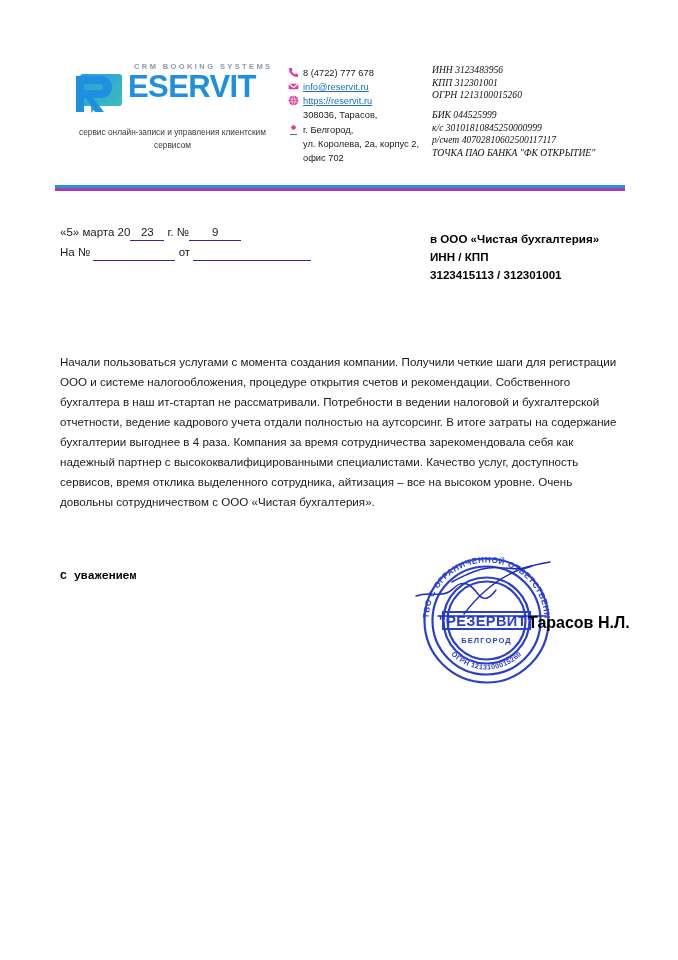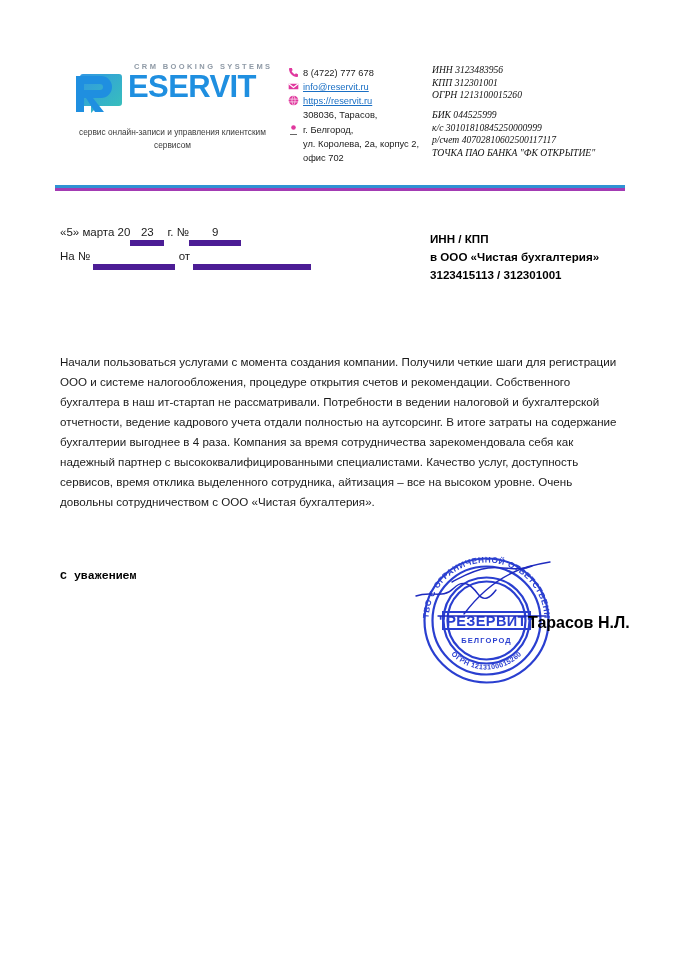--- a/index.html
+++ b/index.html
@@ -153,21 +153,21 @@
     position: absolute;
     left: 60px;
     top: 222px;
     font-size: 11.5px;
     color: #1a1a1a;
     line-height: 1.75;
   }
   .meta-line { white-space: nowrap; }
   .fill {
     display: inline-block;
-    border-bottom: 6px solid #4c1d95;
+    border-bottom: 1px solid #4c1d95;
     text-align: center;
     line-height: 1.2;
   }
   .fill-year { min-width: 34px; }
   .fill-num  { min-width: 52px; }
   .fill-na   { min-width: 82px; }
   .fill-ot   { min-width: 118px; }
 
   .addressee {
     position: absolute;
@@ -325,22 +325,22 @@
     </div>
     <div class="meta-line">
       <span>На №</span>
       <span class="fill fill-na">&nbsp;</span>
       <span>от</span>
       <span class="fill fill-ot">&nbsp;</span>
     </div>
   </div>
 
   <div class="addressee">
+    <div>в ООО «Чистая бухгалтерия»</div>
     <div>ИНН / КПП</div>
-    <div>в ООО «Чистая бухгалтерия»</div>
     <div>3123415113 / 312301001</div>
   </div>
 
   <div class="body-text">Начали пользоваться услугами с момента создания компании. Получили четкие шаги для регистрации ООО и системе налогообложения, процедуре открытия счетов и рекомендации. Собственного бухгалтера в наш ит-стартап не рассматривали. Потребности в ведении налоговой и бухгалтерской отчетности, ведение кадрового учета отдали полностью на аутсорсинг. В итоге затраты на содержание бухгалтерии выгоднее в 4 раза. Компания за время сотрудничества зарекомендовала себя как надежный партнер с высококвалифицированными специалистами. Качество услуг, доступность сервисов, время отклика выделенного сотрудника, айтизация – все на высоком уровне. Очень довольны сотрудничеством с ООО «Чистая бухгалтерия».</div>
 
   <div class="sign-left">
     <div>С уважением</div>
   </div>
 
   <div class="stamp-wrap">

